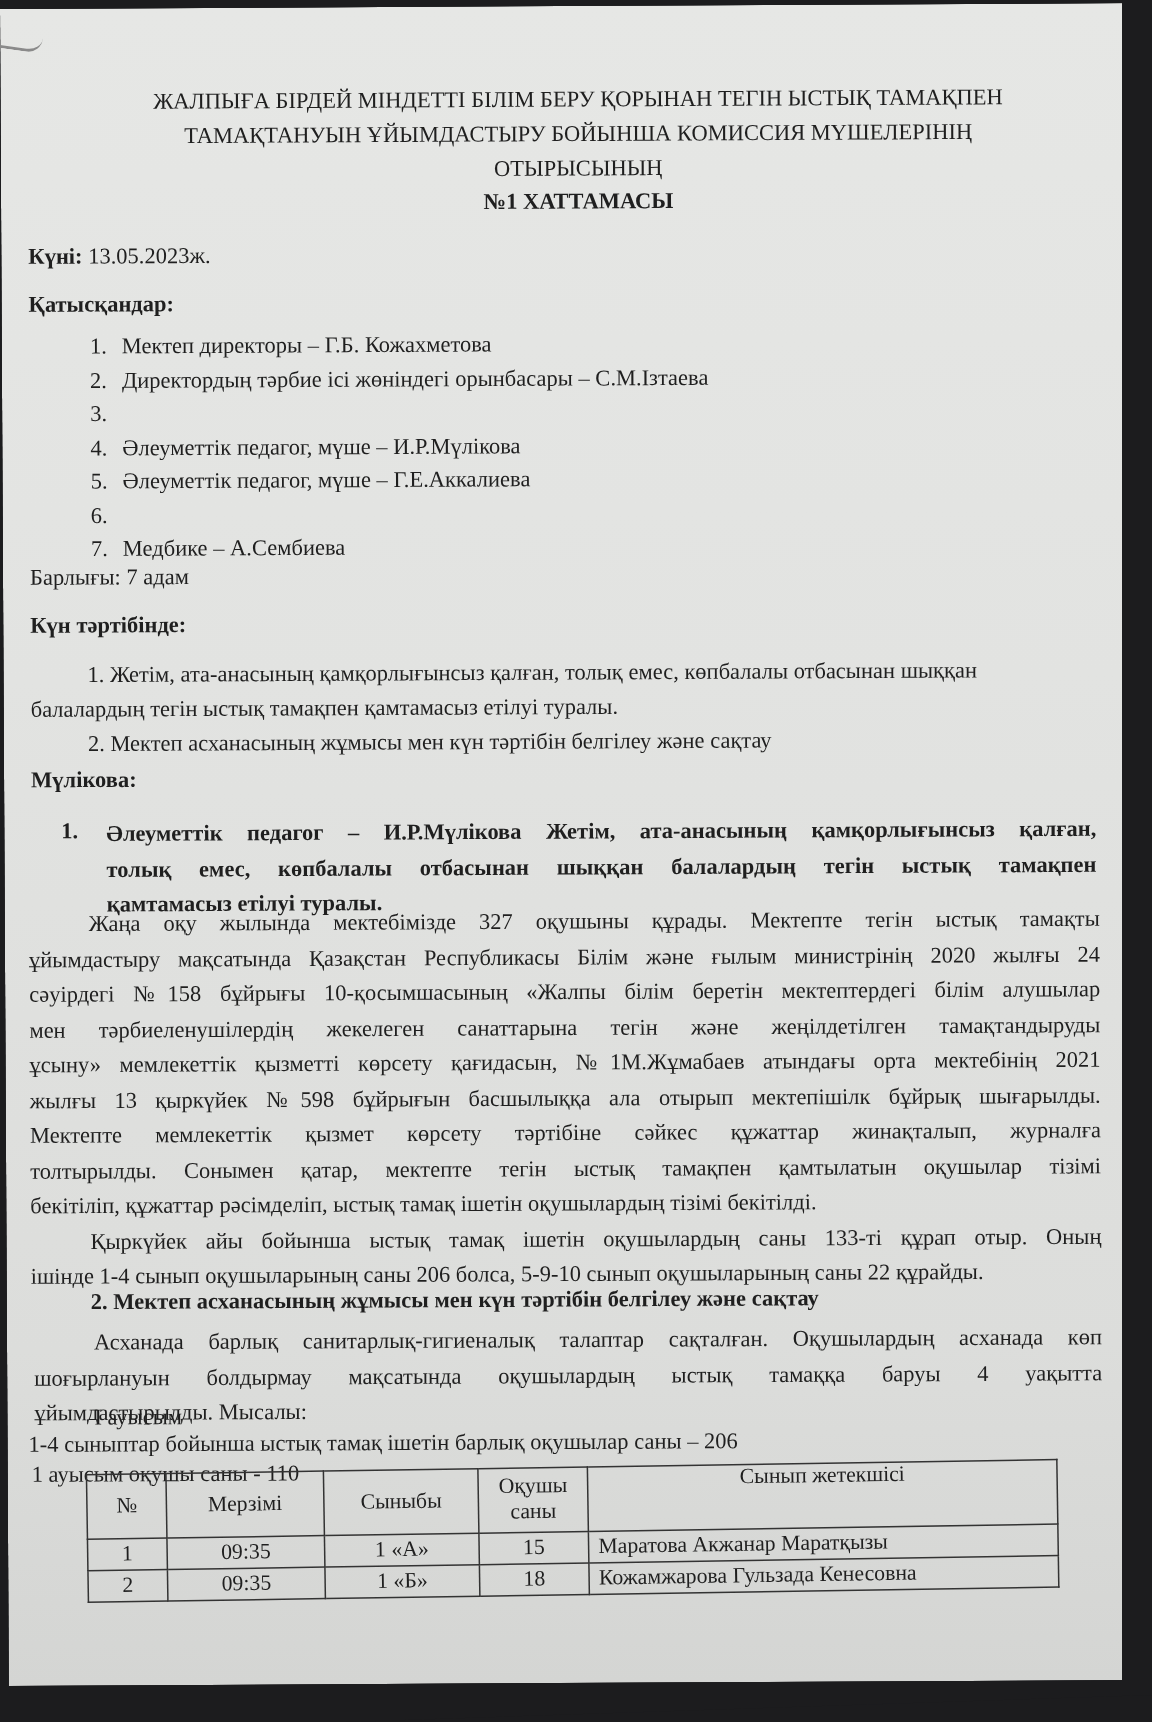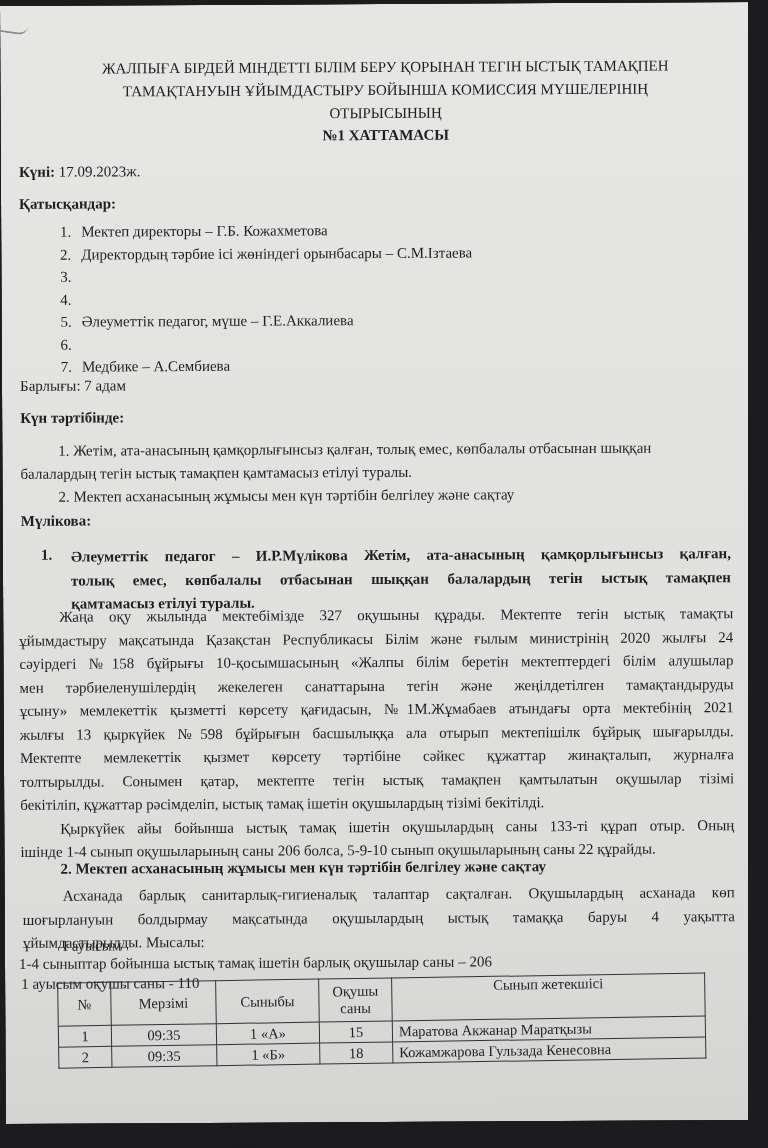--- a/index.html
+++ b/index.html
@@ -69,39 +69,40 @@
   <div class="title t1">
     <div>ЖАЛПЫҒА БІРДЕЙ МІНДЕТТІ БІЛІМ БЕРУ ҚОРЫНАН ТЕГІН ЫСТЫҚ ТАМАҚПЕН</div>
     <div>ТАМАҚТАНУЫН ҰЙЫМДАСТЫРУ БОЙЫНША КОМИССИЯ МҮШЕЛЕРІНІҢ</div>
     <div>ОТЫРЫСЫНЫҢ</div>
   </div>
 
   <div class="protocol">№1 ХАТТАМАСЫ</div>
 
   <div class="line" style="left:18px; top:158px;">
     <span class="bold">Күні:</span>
-    <span>17.09.2023ж.</span>
+    <span>13.05.2023ж.</span>
   </div>
 
   <div class="line bold" style="left:18px; top:190px;">Қатысқандар:</div>
 
   <div class="list">
     <div class="item">
         <span class="num">1.</span>
         <span>Мектеп директоры – Г.Б. Кожахметова</span>
       </div>
     <div class="item">
         <span class="num">2.</span>
         <span>Директордың тәрбие ісі жөніндегі орынбасары – С.М.Ізтаева</span>
       </div>
     <div class="item">
         <span class="num">3.</span>
       </div>
     <div class="item">
         <span class="num">4.</span>
+        <span>Әлеуметтік педагог, мүше – И.Р.Мүлікова</span>
       </div>
     <div class="item">
         <span class="num">5.</span>
         <span>Әлеуметтік педагог, мүше – Г.Е.Аккалиева</span>
       </div>
     <div class="item">
         <span class="num">6.</span>
       </div>
     <div class="item">
         <span class="num">7.</span>

